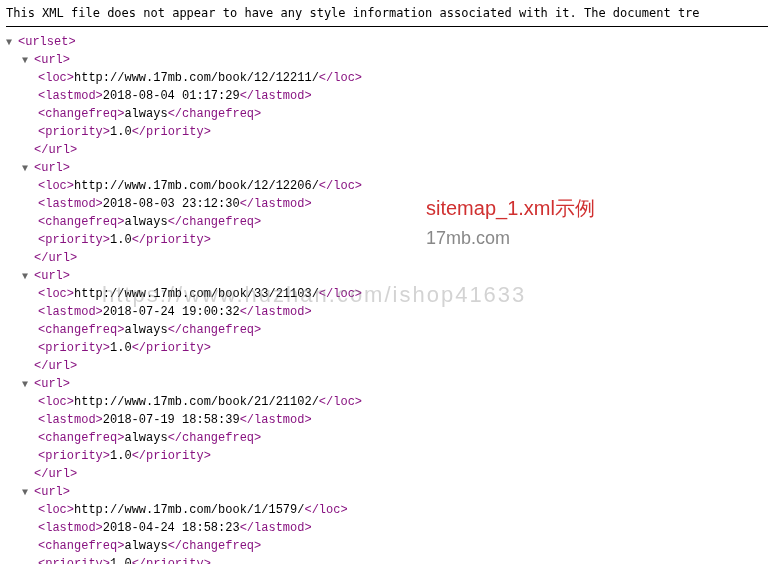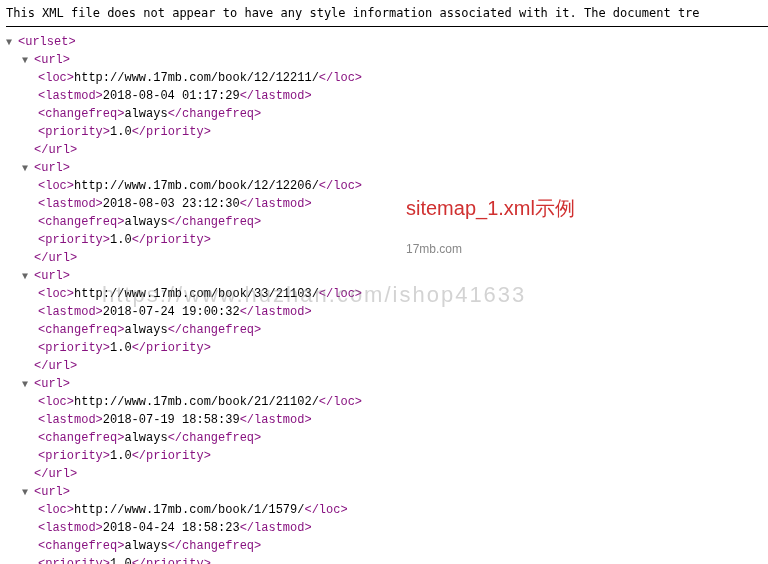--- a/index.html
+++ b/index.html
@@ -43,33 +43,33 @@
   }
   .indent-pad {
     display: inline-block;
     width: 12px;
   }
   .tag { color: #881280; text-align: right; }
   .txt { color: #000; font-family: Liberation Mono, monospace; }
   .overlay {
     position: absolute;
     top: 195px;
-    left: 406px;
+    left: 426px;
     pointer-events: none;
   }
   .overlay-title {
     font-family: Arial, sans-serif;
     font-size: 20px;
     color: #d03030;
   }
   .overlay-sub {
     font-family: Arial, sans-serif;
-    font-size: 12px;
+    font-size: 18px;
     color: #888;
-    margin-top: 20px;
+    margin-top: 6px;
   }
   .watermark {
     position: absolute;
     top: 282px;
     left: 102px;
     font-family: Arial, sans-serif;
     font-size: 22px;
     color: rgba(128,128,128,0.35);
     letter-spacing: 2px;
     pointer-events: none;

